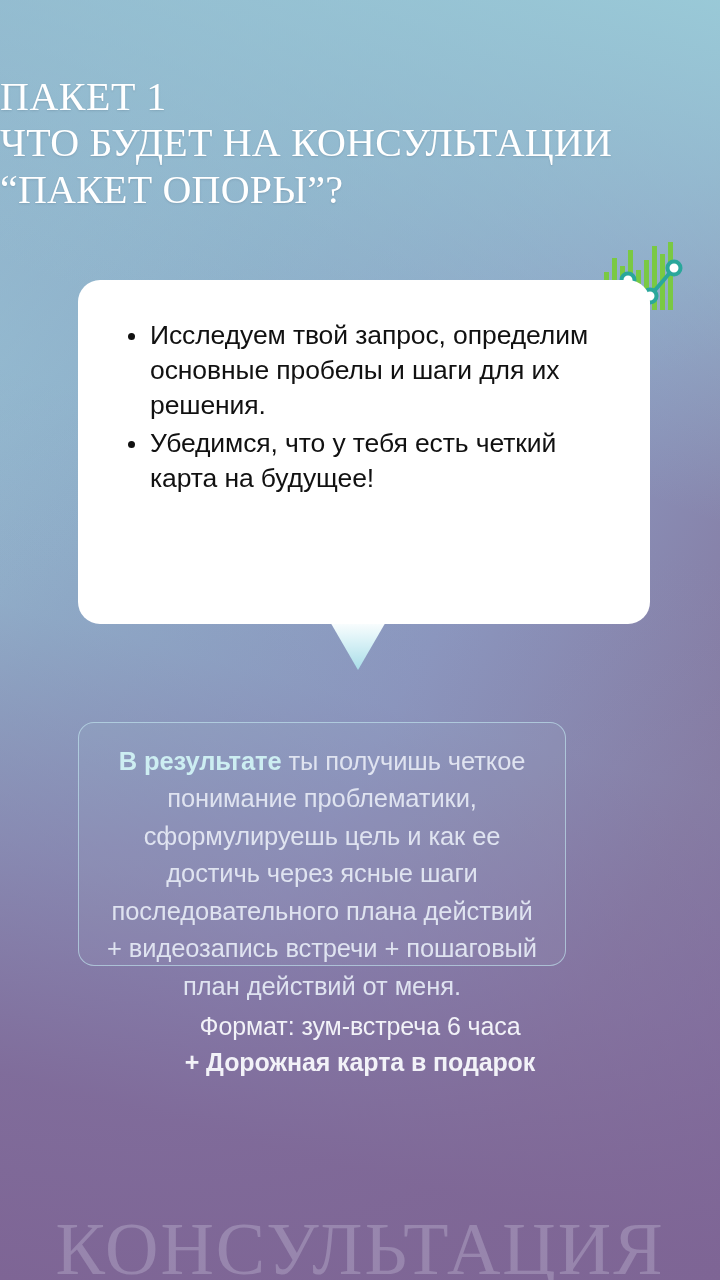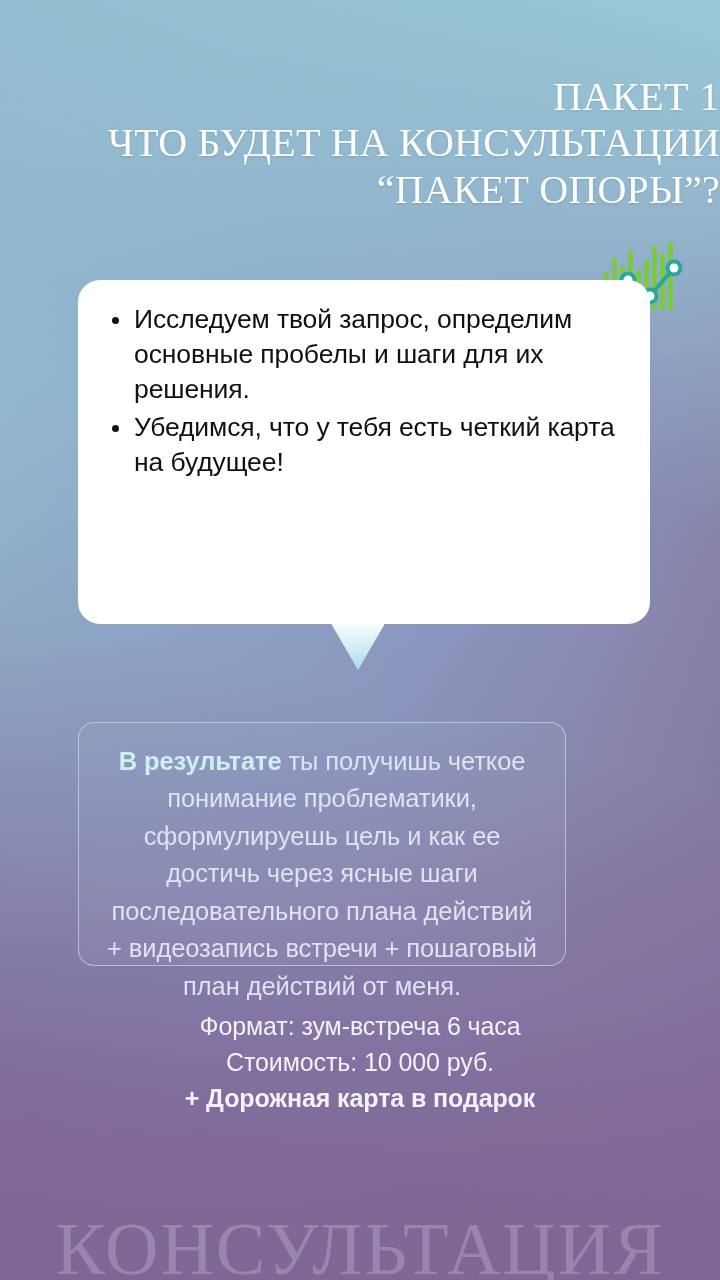--- a/index.html
+++ b/index.html
@@ -43,21 +43,21 @@
     white-space: nowrap;
     user-select: none;
   }
 
   
   #title-block {
     position: absolute;
     top: 74px;
     left: 0;
     right: 0;
-    text-align: right;
+    text-align: left;
     color: #ffffff;
     font-family: "Liberation Serif", "DejaVu Serif", serif;
     line-height: 1.16;
     text-shadow: 0 1px 2px rgba(70,90,110,0.22);
   }
   .title-line-1 { font-size: 40px; letter-spacing: 0.5px; }
   .title-line-2 { font-size: 40px; letter-spacing: 0.2px; }
   .title-line-3 { font-size: 40px; letter-spacing: 0.2px; }
 
   
@@ -78,21 +78,21 @@
     top: 280px;
     width: 572px;
     height: 344px;
     background: #ffffff;
     border-radius: 22px;
     box-sizing: border-box;
     padding: 22px 26px 18px 26px;
     z-index: 4;
   }
   #bullet-list {
-    margin: 0;
+    margin: 16px;
     padding: 0 0 0 30px;
     list-style: none;
   }
   #bullet-list li {
     position: relative;
     color: #111111;
     font-size: 26.5px;
     line-height: 1.33;
     margin-bottom: 2px;
     letter-spacing: -0.1px;
@@ -211,17 +211,16 @@
       <li>Убедимся, что у тебя есть четкий карта на будущее!</li>
     </ul>
   </div>
 
   <div id="result-box">
     <div id="result-text"><span id="result-lead">В результате</span><span id="result-body"> ты получишь четкое понимание проблематики, сформулируешь цель и как ее достичь через ясные шаги последовательного плана действий + видеозапись встречи + пошаговый план действий от меня.</span></div>
   </div>
 
   <div id="footer">
     <div class="footer-line">Формат: зум-встреча 6 часа</div>
-    <div class="footer-line">Стоимость: 10 000 руб.</div>
     <div class="footer-line bold">+ Дорожная карта в подарок</div>
   </div>
 
 </div>
 
 </body></html>

